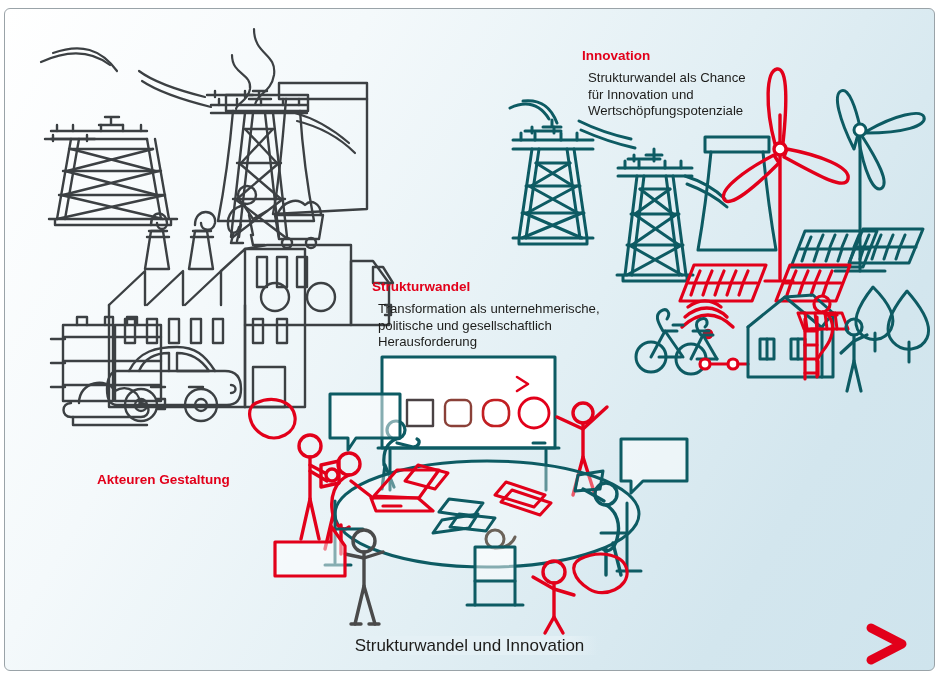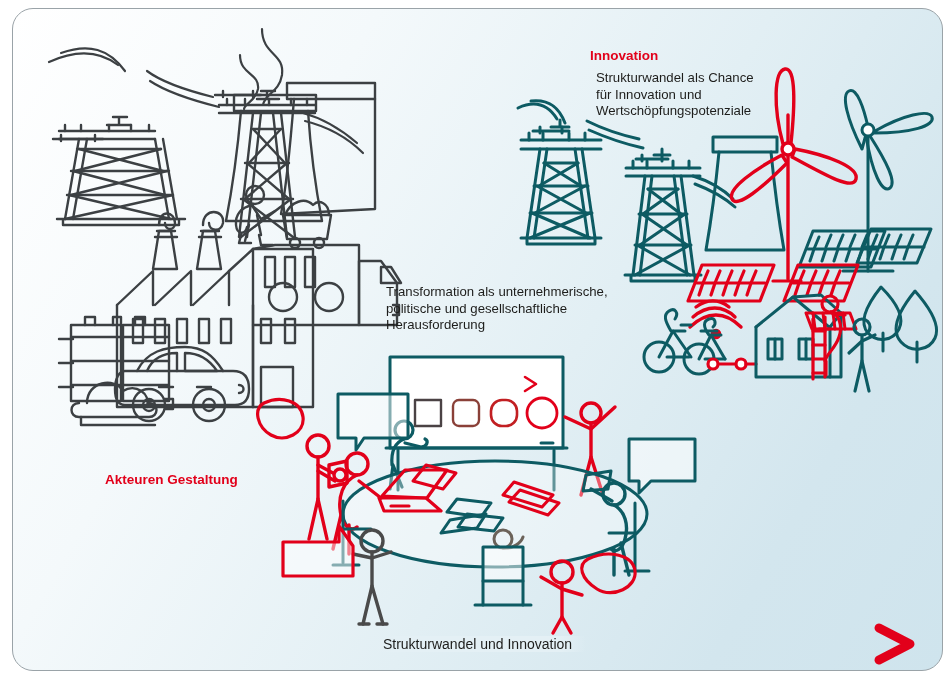--- a/index.html
+++ b/index.html
@@ -1,37 +1,37 @@
 <!DOCTYPE html>
 <html><head>
 <meta charset="utf-8">
 <style>
   html,body{margin:0;padding:0;background:#fff;}
   body{font-family:"Liberation Sans", sans-serif;}
   #stage{
     position:relative;width:945px;height:677px;overflow:hidden;background:#fff;
   }
   #frame{
-    position:absolute;left:12px;top:8px;width:929px;height:661px;
-    border:1px solid #9aa3a8;border-radius:21px;overflow:hidden;
+    position:absolute;left:4px;top:8px;width:929px;height:661px;
+    border:1px solid #9aa3a8;border-radius:6px;overflow:hidden;
     background:linear-gradient(120deg,#ffffff 0%,#f4f9fb 28%,#e2eff4 58%,#d3e6ee 82%,#cfe4ed 100%);
   }
   svg.art{position:absolute;left:0;top:0;width:929px;height:661px;display:block;}
   .lbl{position:absolute;}
   .lbl .hd{
     color:#e2001a;font-weight:bold;font-size:13.5px;line-height:17px;margin:0 0 1px 0;
     font-family:"Liberation Sans", sans-serif;
   }
   .lbl .bd{
     color:#1d1d1b;font-size:13.2px;line-height:16.6px;margin:6px;
     font-family:"Liberation Sans", sans-serif;white-space:pre-line;
   }
   #cap{
     position:absolute;left:0;width:929px;text-align:center;
-    color:#1d1d1b;font-size:14px;font-family:"Liberation Sans", sans-serif;
+    color:#1d1d1b;font-size:17px;font-family:"Liberation Sans", sans-serif;
   }
 </style>
 </head>
 <body>
 
 <div id="stage">
   <div id="frame">
 
     <svg class="art" viewBox="0 0 929 661">
       <defs>
@@ -481,22 +481,23 @@
     </svg>
 
     <div class="lbl" style="left:577px;top:38px;width:200px;">
       <p class="hd">Innovation</p>
       <p class="bd">Strukturwandel als Chance
 für Innovation und
 Wertschöpfungspotenziale</p>
     </div>
 
     <div class="lbl" style="left:367px;top:269px;width:240px;">
+      <p class="hd">Strukturwandel</p>
       <p class="bd">Transformation als unternehmerische,
-politische und gesellschaftliche
+politische und gesellschaftlich
 Herausforderung</p>
     </div>
 
     <div class="lbl" style="left:706px;top:386px;width:210px;">
     </div>
 
     <div class="lbl" style="left:92px;top:462px;width:210px;">
       <p class="hd">Akteuren Gestaltung</p>
     </div>
 

